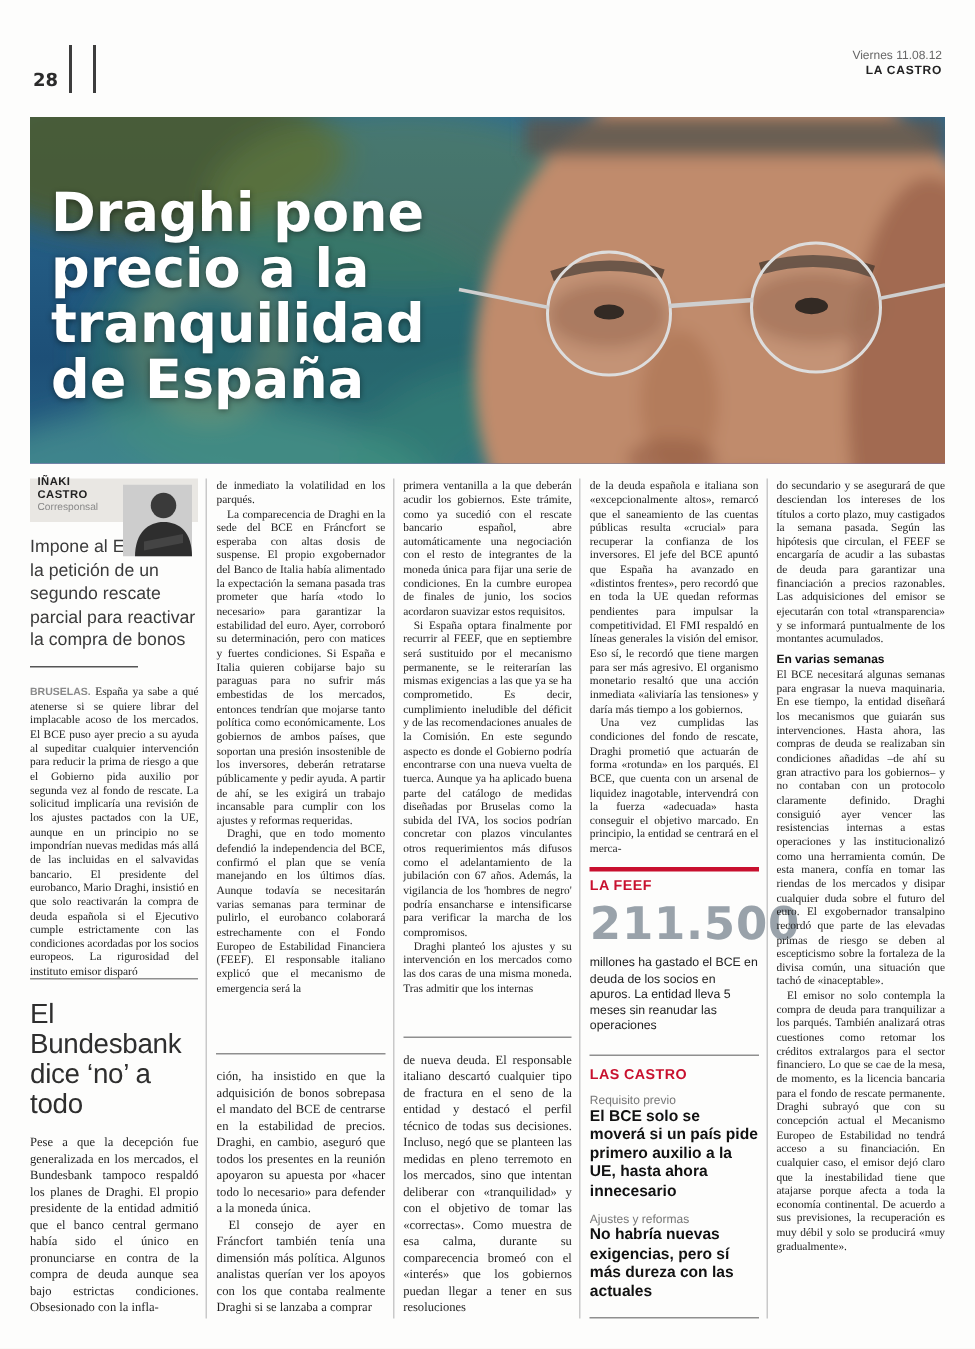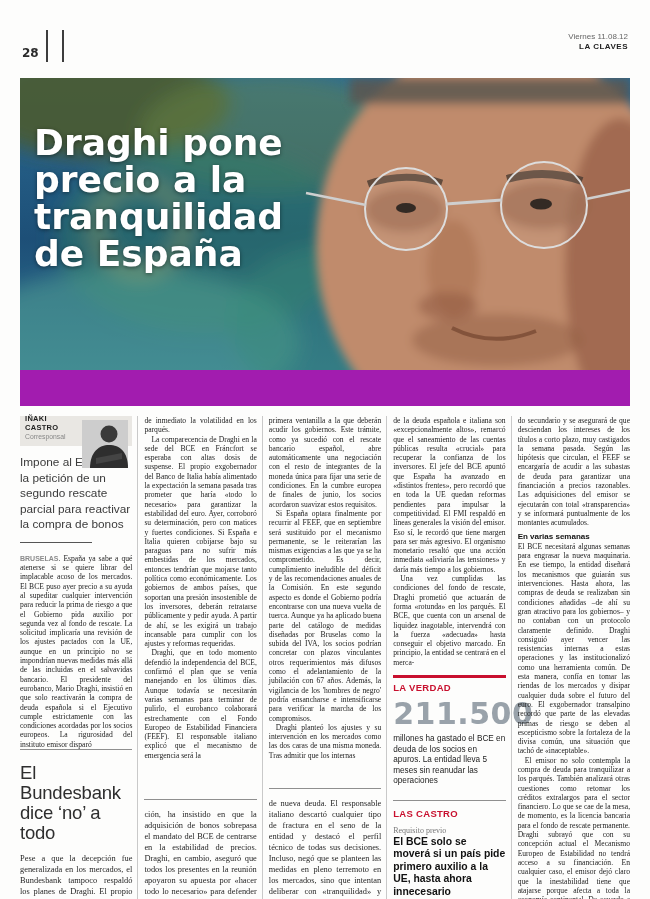--- a/index.html
+++ b/index.html
@@ -8,21 +8,21 @@
   
   .header{display:flex;align-items:flex-start;padding:30px 22px 0 22px;}
   .pageno{font-family:"DejaVu Sans",sans-serif;font-weight:700;font-size:12px;color:#2b2b2b;margin-top:16px;}
   .hbar{width:2px;background:#3d3d3d;height:32px;margin:0 7px;}
   .section-title{font-family:"DejaVu Sans",sans-serif;font-weight:700;font-size:31px;line-height:30px;
                  letter-spacing:-1px;color:#7d98a6;margin-top:-4px;}
   .hspacer{flex:1;}
   .dateblock{text-align:right;font-family:"Liberation Sans",sans-serif;font-size:8px;color:#666;line-height:10px;margin-top:2px;}
   .masthead{font-weight:700;color:#222;letter-spacing:.5px;}
   
-  .hero{position:relative;margin:16px 20px 0 20px;height:328px;overflow:hidden;background:#a21caf;}
+  .hero{position:relative;margin:16px 20px 0 20px;height:231px;overflow:hidden;background:#a21caf;}
   .hero svg{display:block;}
   .hero-headline{position:absolute;left:14px;top:46px;width:285px;
                  font-family:"DejaVu Sans",sans-serif;font-weight:700;font-size:36px;line-height:37px;
                  color:#ffffff;text-shadow:0 1px 4px rgba(0,0,0,.45);}
   .caption-bar{position:absolute;left:0;right:0;bottom:0;height:16px;background:#070707;
                display:flex;align-items:center;padding:0 5px;
                font-family:"Liberation Sans",sans-serif;font-size:7.5px;color:#e8e8e8;white-space:nowrap;overflow:hidden;}
   .caption-credit{font-weight:700;margin-left:4px;color:#cfcfcf;}
   
   .cols{display:flex;margin:10px 20px 0 20px;height:560px;}
@@ -53,36 +53,36 @@
   .subart-text p + p{text-indent:8px;}
   
   .cifra{border-top:3px solid #c8102e;margin-top:8px;padding-top:4px;}
   .red-label{font-family:"Liberation Sans",sans-serif;font-weight:700;font-size:9.5px;color:#c8102e;letter-spacing:.3px;}
   .cifra-number{font-family:"DejaVu Sans",sans-serif;font-weight:700;font-size:30px;line-height:34px;
                 color:#99a2aa;letter-spacing:.5px;margin:4px 0 3px 0;}
   .cifra-text{font-family:"Liberation Sans",sans-serif;font-size:8.2px;line-height:10.5px;color:#222;text-align:left;}
   
   .claves{margin-top:auto;border-top:1px solid #8f8f8f;padding-top:7px;border-bottom:1px solid #8f8f8f;padding-bottom:10px;}
   .clave-item{margin-top:7px;}
-  .clave-kicker{font-family:Liberation Serif, serif;font-size:8px;color:#777;margin-bottom:1px;}
+  .clave-kicker{font-family:Liberation Sans, sans-serif;font-size:8px;color:#777;margin-bottom:1px;}
   .clave-text{font-family:"Liberation Sans",sans-serif;font-weight:700;font-size:10.4px;line-height:12.5px;color:#111;}
 </style>
 </head>
 <body>
 
 <div class="page">
 
   <div class="header">
     <span class="pageno">28</span>
     <div class="hbar"></div>
     <div class="hbar"></div>
     <div class="hspacer"></div>
     <div class="dateblock">
       <div>Viernes 11.08.12</div>
-      <div class="masthead">LA CLAVES</div>
+      <div class="masthead">LA CASTRO</div>
     </div>
   </div>
 
   <div class="hero">
     <svg width="610" height="292" viewBox="0 0 610 292" preserveAspectRatio="none">
       <defs>
         <linearGradient id="bg" x1="0" y1="0" x2="0" y2="1">
           <stop offset="0" stop-color="#2b6b93"></stop>
           <stop offset="0.55" stop-color="#1d4f77"></stop>
           <stop offset="1" stop-color="#2f7090"></stop>
@@ -184,21 +184,21 @@
         </div>
       </div>
     </div>
 
     <div class="col">
       <div class="body-text">
         <p>de la deuda española e italiana son «excepcionalmente altos», remarcó que el saneamiento de las cuentas públicas resulta «crucial» para recuperar la confianza de los inversores. El jefe del BCE apuntó que España ha avanzado en «distintos frentes», pero recordó que en toda la UE quedan reformas pendientes para impulsar la competitividad. El FMI respaldó en líneas generales la visión del emisor. Eso sí, le recordó que tiene margen para ser más agresivo. El organismo monetario resaltó que una acción inmediata «aliviaría las tensiones» y daría más tiempo a los gobiernos.</p>
         <p>Una vez cumplidas las condiciones del fondo de rescate, Draghi prometió que actuarán de forma «rotunda» en los parqués. El BCE, que cuenta con un arsenal de liquidez inagotable, intervendrá con la fuerza «adecuada» hasta conseguir el objetivo marcado. En principio, la entidad se centrará en el merca-</p>
       </div>
       <div class="cifra">
-        <div class="red-label">LA VERDAD</div>
+        <div class="red-label">LA FEEF</div>
         <div class="cifra-number">211.500</div>
         <div class="cifra-text">millones ha gastado el BCE en deuda de los socios en apuros. La entidad lleva 5 meses sin reanudar las operaciones</div>
       </div>
       <div class="claves">
         <div class="red-label">LAS CASTRO</div>
         <div class="clave-item">
           <div class="clave-kicker">Requisito previo</div>
           <div class="clave-text">El BCE solo se moverá si un país pide primero auxilio a la UE, hasta ahora innecesario</div>
         </div>
         <div class="clave-item">

